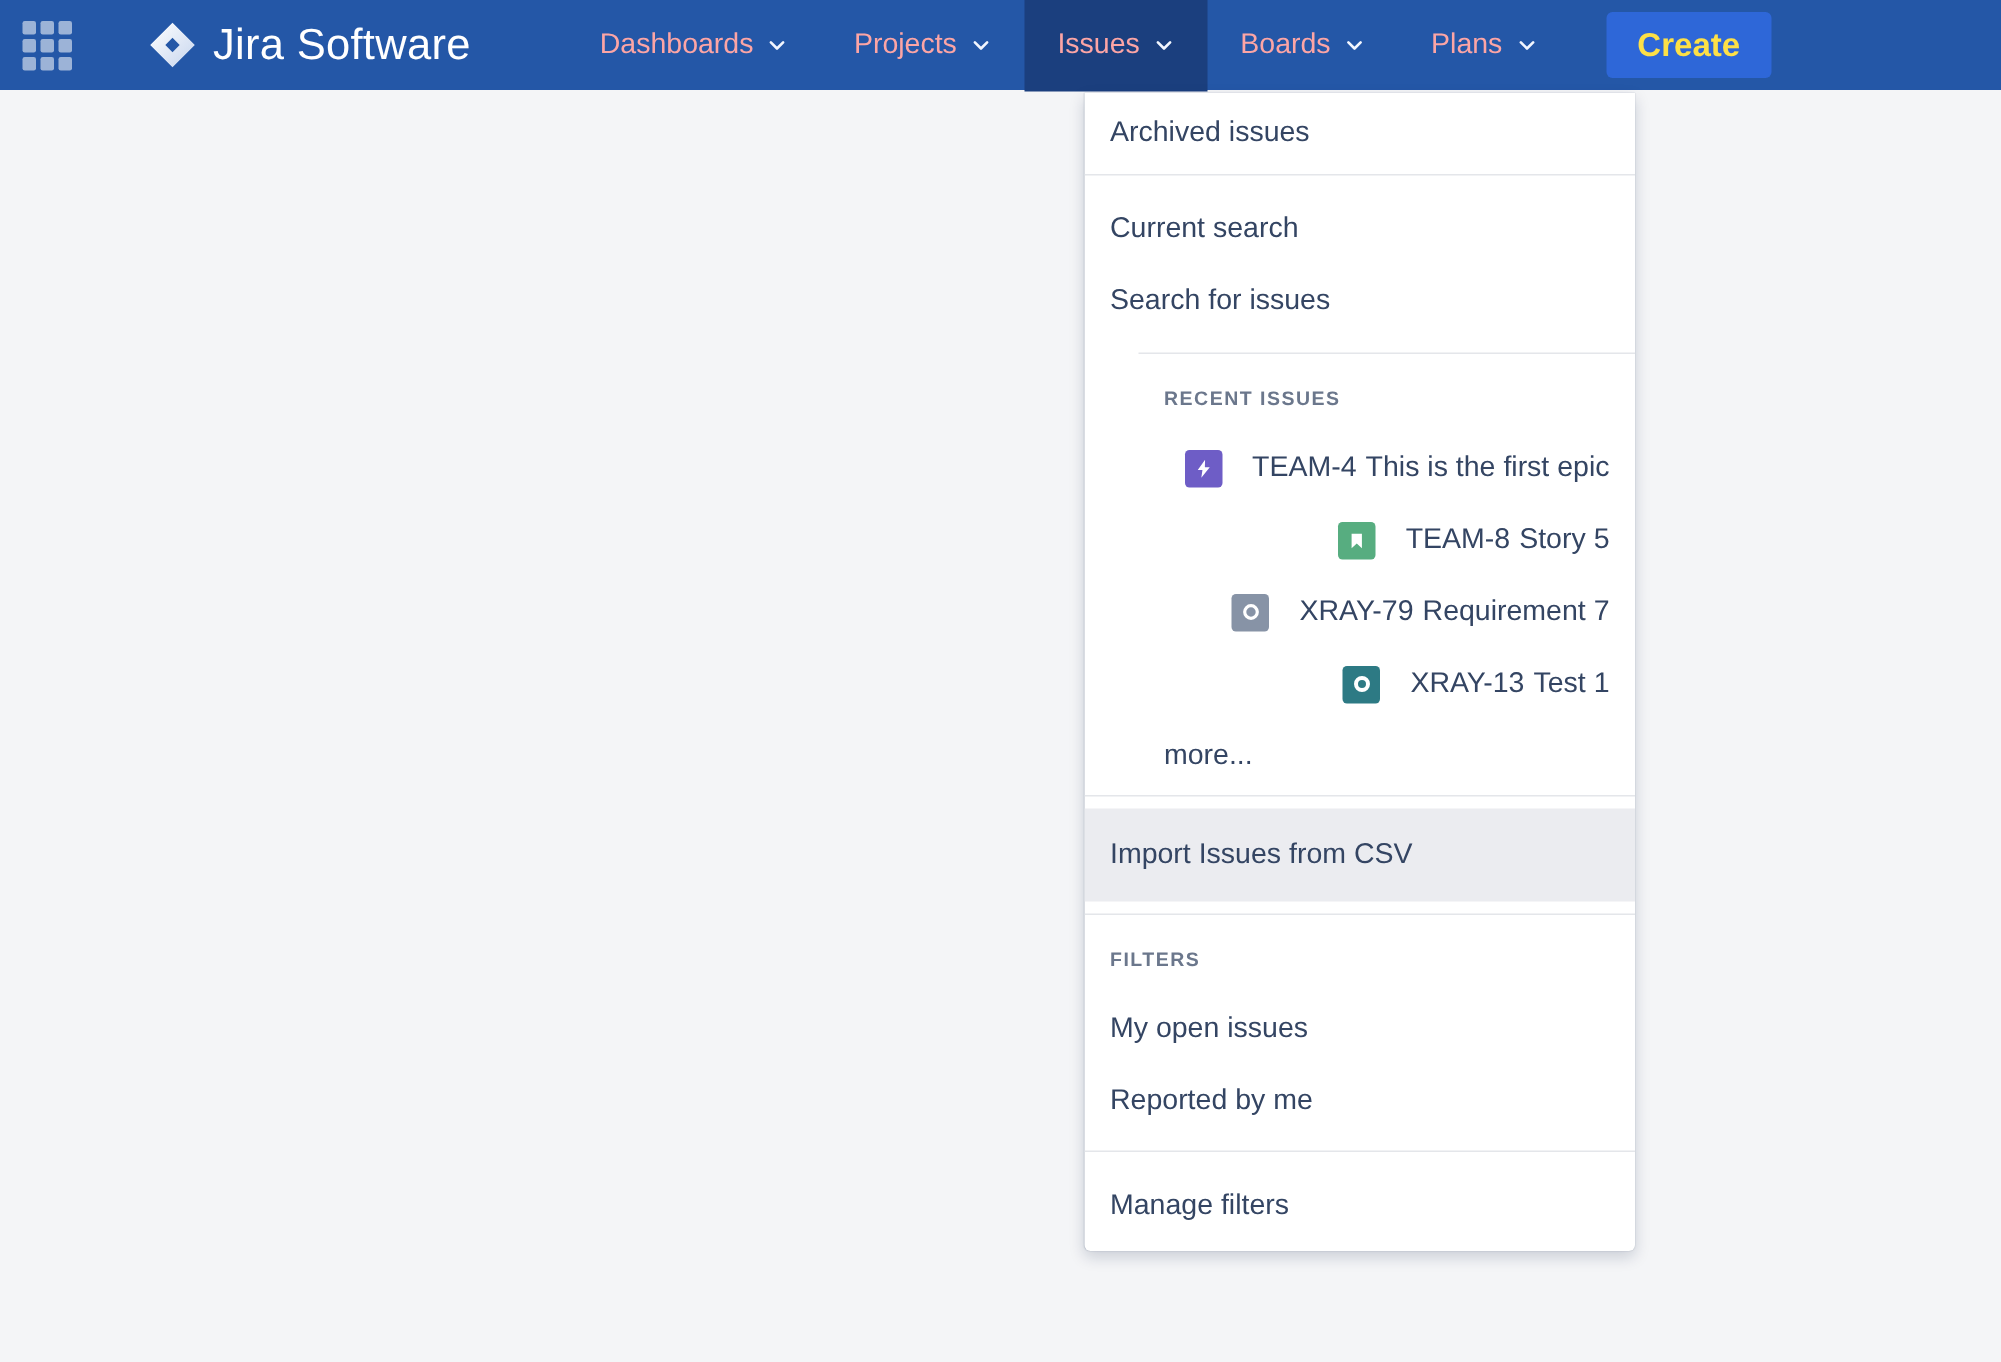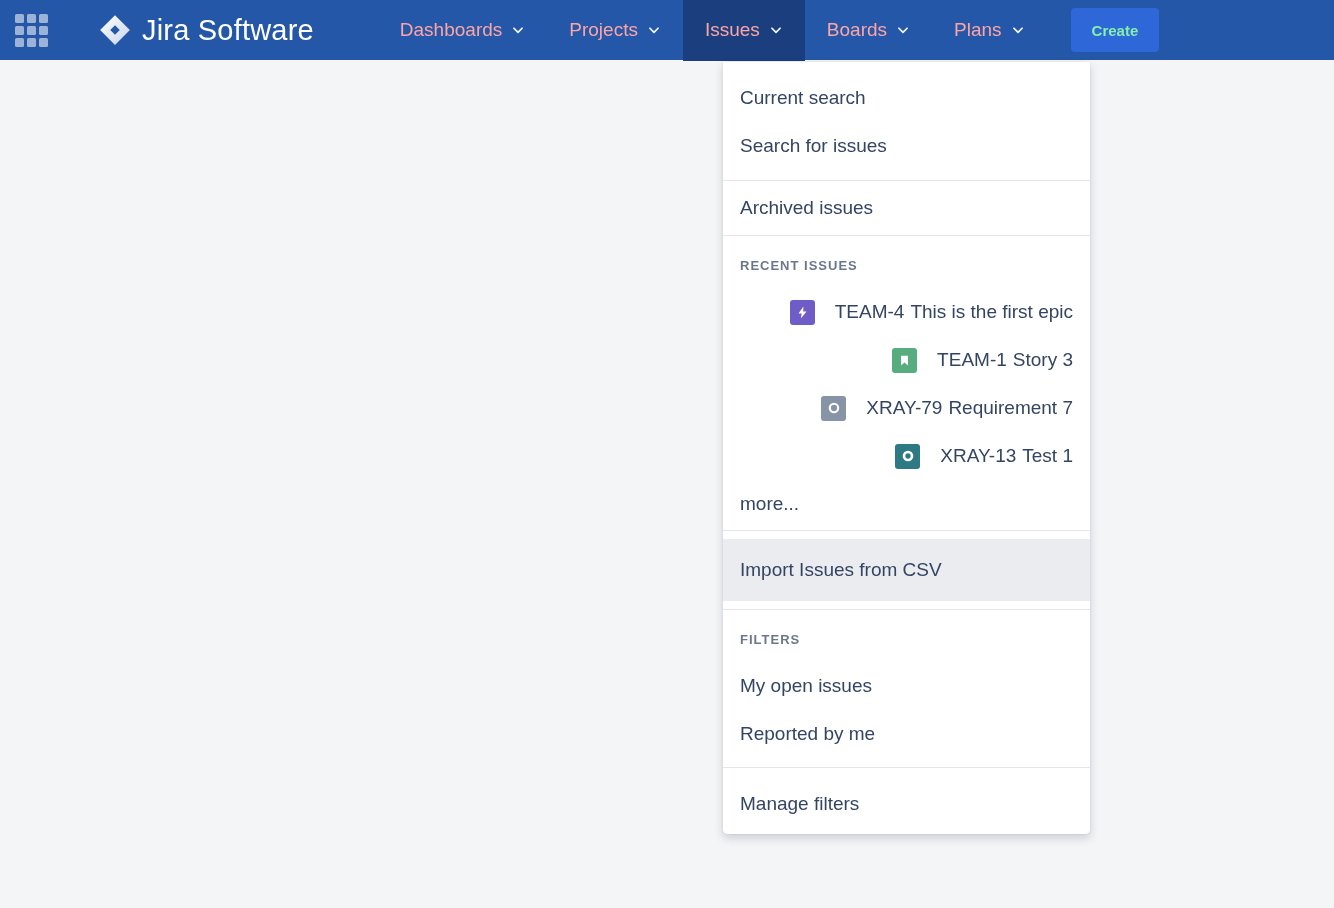--- a/index.html
+++ b/index.html
@@ -46,43 +46,43 @@
   .nav-item {
     height: 62px; padding: 0 22px;
     display: flex; align-items: center; gap: 9px;
     color: #fca5a5; font-size: 19px;
     cursor: pointer; white-space: nowrap;
   }
   .nav-item.active { background: #1B3F7E; }
   .create-btn {
     margin-left: 24px;
     height: 44px; padding: 0 21px;
-    background: #2E67D8; color: #86efac;
+    background: #2E67D8; color: #fde047;
     border: none; border-radius: 4px;
     font-family: "Liberation Sans", sans-serif;
-    font-size: 15px; font-weight: 700;
+    font-size: 22px; font-weight: 700;
     cursor: pointer;
   }
 
   
   .dropdown {
     position: absolute; top: 62px; left: 723px;
     width: 367px;
     background: #FFFFFF;
     border-radius: 0 0 4px 4px;
     box-shadow: 0 4px 10px rgba(9,30,66,0.18), 0 0 1px rgba(9,30,66,0.25);
     overflow: hidden;
     color: #344563;
     font-size: 19px;
   }
   .menu-section { border-top: 1px solid #E4E6EA; }
   .menu-section:first-child { border-top: none; }
   .sec-search   { padding: 12px 0 10px 0; }
   .sec-archived { padding: 3px 0; }
-  .sec-recent   { padding: 0 0 2px 0; }
+  .sec-recent   { padding: 0 0 2px 0; margin-left: 36px; }
   .sec-import   { padding: 8px 0; }
   .sec-filters  { padding: 0 0 9px 0; }
   .sec-manage   { padding: 12px 0 6px 0; }
 
   .menu-item {
     height: 48px;
     display: flex; align-items: center;
     padding: 0 17px;
     cursor: pointer;
     white-space: nowrap;
@@ -171,29 +171,29 @@
         <path d="M5 9 L12 16 L19 9" fill="none" stroke="#F2F6FF" stroke-width="3" stroke-linecap="round" stroke-linejoin="round"></path>
       </svg>
     </div>
   </div>
 
   <button class="create-btn">Create</button>
 </div>
 
 <div class="dropdown">
 
+  <div class="menu-section sec-archived">
+    <div class="menu-item">Archived issues</div>
+  </div>
+
   <div class="menu-section sec-search">
     <div class="menu-item">Current search</div>
     <div class="menu-item">Search for issues</div>
   </div>
 
-  <div class="menu-section sec-archived">
-    <div class="menu-item">Archived issues</div>
-  </div>
-
   <div class="menu-section sec-recent">
     <div class="section-header">RECENT ISSUES</div>
 
     <div class="issue-item">
       <span class="issue-type-icon" style="background: rgb(110, 93, 198);">
         <svg width="15" height="15" viewBox="0 0 24 24">
             <path fill="#FFFFFF" d="M13.4 2.5 L5.6 13.4 h5.0 L9.4 21.5 18.4 10.4 h-5.2 Z"></path>
           </svg>
       </span>
       <span class="issue-text">
@@ -203,22 +203,22 @@
     </div>
 
 
     <div class="issue-item">
       <span class="issue-type-icon" style="background: rgb(87, 173, 128);">
         <svg width="15" height="15" viewBox="0 0 24 24">
             <path fill="#FFFFFF" d="M6.5 4.5 h11 v15.5 l-5.5 -5 l-5.5 5 Z"></path>
           </svg>
       </span>
       <span class="issue-text">
-        <span>TEAM-1</span>
-        <span>Story 3</span>
+        <span>TEAM-8</span>
+        <span>Story 5</span>
       </span>
     </div>
 
     <div class="issue-item">
       <span class="issue-type-icon" style="background: rgb(135, 147, 166);">
         <svg width="16" height="16" viewBox="0 0 24 24">
             <circle cx="12" cy="12" r="6.3" fill="none" stroke="#FFFFFF" stroke-width="3.2"></circle>
           </svg>
       </span>
       <span class="issue-text">

